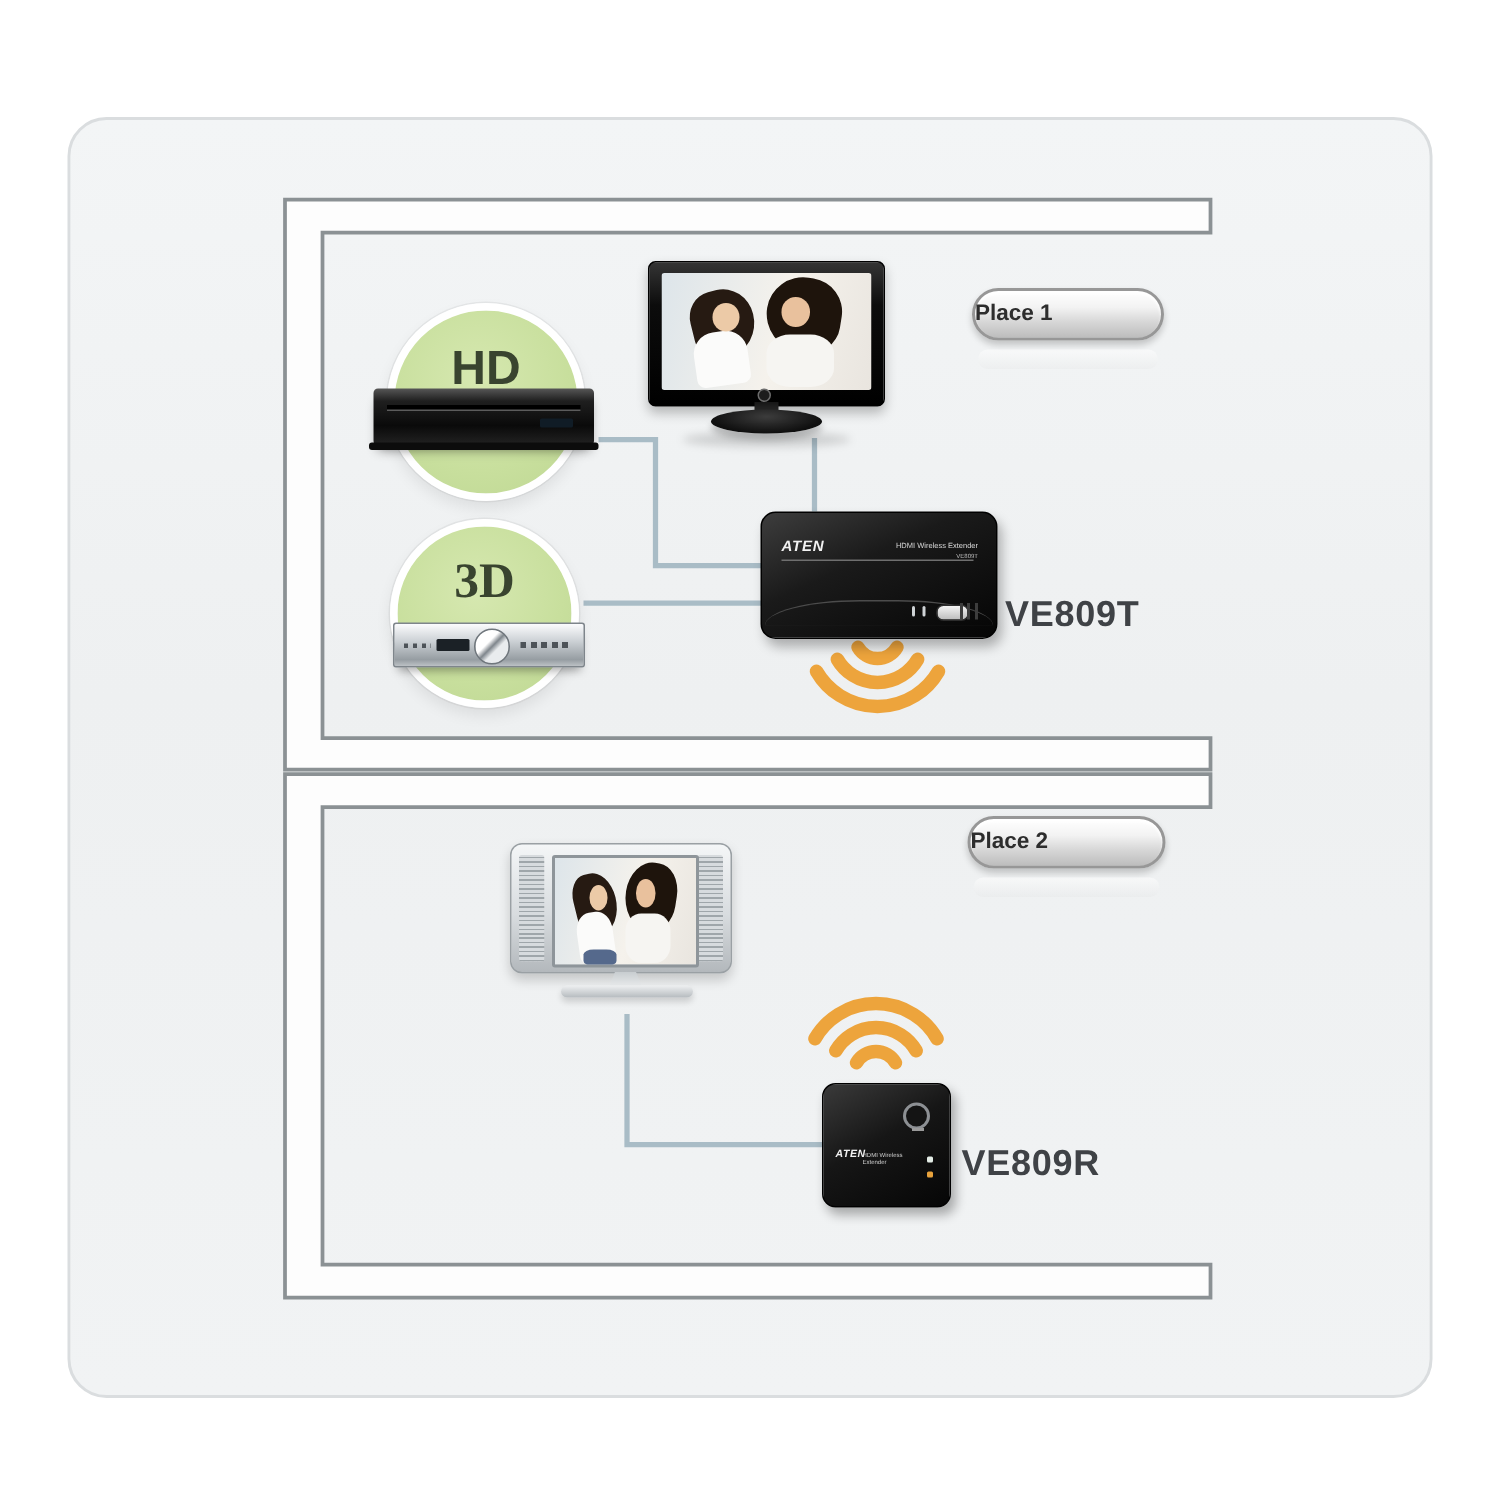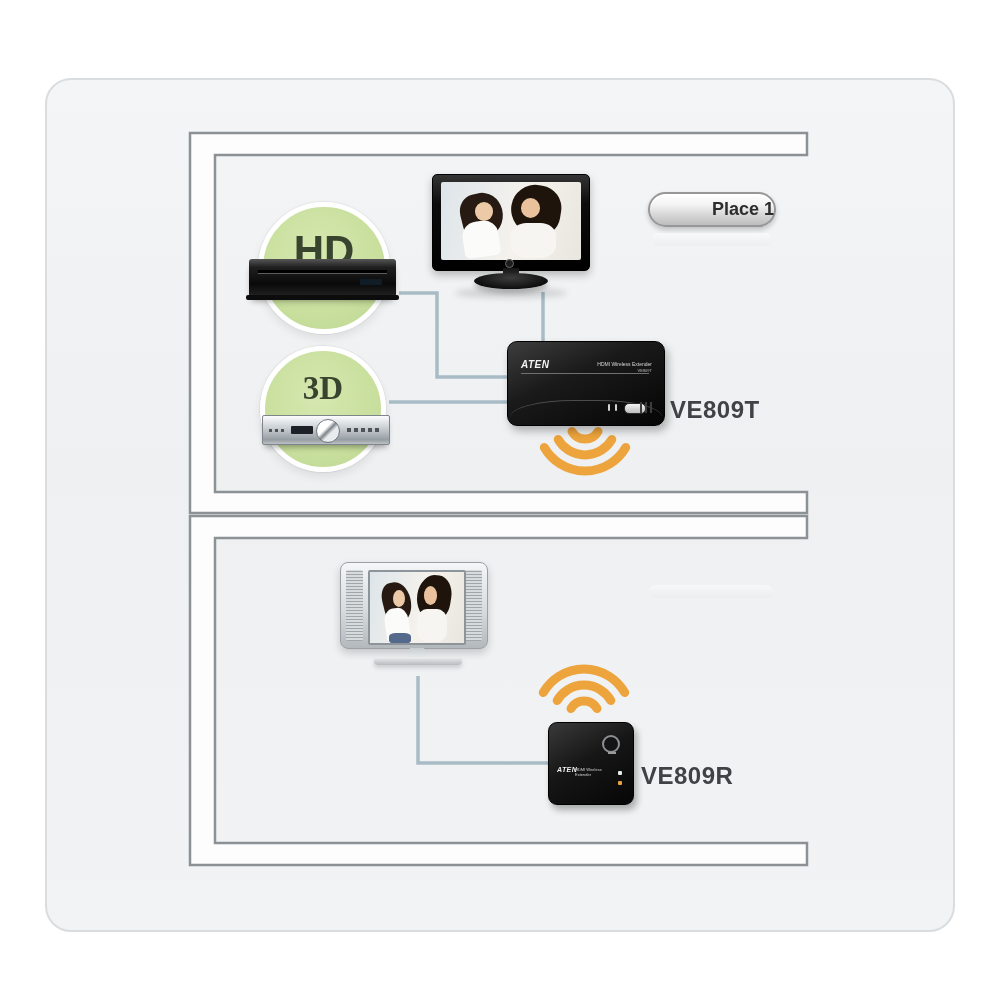--- a/index.html
+++ b/index.html
@@ -7,21 +7,21 @@
          font-family:"Liberation Sans","DejaVu Sans",sans-serif;}
   .card{position:absolute;left:45px;top:78px;width:910px;height:854px;box-sizing:border-box;
         border:2px solid #dadddf;border-radius:26px;
         background:linear-gradient(180deg,#f3f5f6 0%,#eef0f1 45%,#f1f3f4 100%);}
   svg.overlay{position:absolute;left:0;top:0;width:1000px;height:1000px;}
 
   
   .pill{position:absolute;box-sizing:border-box;height:35px;border:2px solid #979797;border-radius:18px;
         background:linear-gradient(180deg,#ffffff 0%,#f3f3f3 35%,#d8d8d8 65%,#bdbdbd 100%);
         box-shadow:inset 0 2px 2px #ffffff,0 3px 5px rgba(0,0,0,.20);
-        text-align:right;font-weight:bold;font-size:18px;color:#2d2d2d;line-height:30px;}
+        text-align:left;font-weight:bold;font-size:15px;color:#2d2d2d;line-height:30px;}
   .pill-reflection{position:absolute;border-radius:8px;height:13px;opacity:.55;
         background:linear-gradient(180deg,rgba(255,255,255,.95),rgba(190,190,190,.15));}
 
   
   .src-circle{position:absolute;box-sizing:border-box;border:5px solid #ffffff;border-radius:50%;
         background:radial-gradient(circle at 45% 38%,#d6e8b0 0%,#c8df9d 60%,#bed793 100%);
         box-shadow:0 0 0 1px rgba(0,0,0,.05),0 5px 10px rgba(0,0,0,.08);}
   .badge-text{position:absolute;left:0;width:100%;text-align:center;font-weight:bold;color:#39442f;}
 
   
@@ -147,21 +147,21 @@
       <path d="M543.3 692.5 A47 47 0 0 1 624.7 692.5"></path>
     </g>
   </svg>
 
   <div class="pill" style="left:648px;top:192px;width:128px;">
     <span>Place 1</span>
   </div>
   <div class="pill-reflection" style="left:652px;top:233px;width:120px;"></div>
 
   <div class="src-circle" style="left:258px;top:202px;width:132px;height:132px;">
-    <div class="badge-text" style="top:20px;font-size:42px;">HD</div>
+    <div class="badge-text" style="top:20px;font-size:32px;">HD</div>
   </div>
   <div class="dvd">
     <div class="tray"></div>
     <div class="disp"></div>
     <div class="foot"></div>
   </div>
 
   <div class="src-circle" style="left:260px;top:346px;width:126px;height:126px;">
     <div class="badge-text" style="top:19px;font-size:33px;font-family:Liberation Serif, serif;">3D</div>
   </div>
@@ -195,20 +195,23 @@
     <div class="ptext">HDMI Wireless Extender</div>
     <div class="psub">VE809T</div>
     <div class="seam"></div>
     <div class="led" style="left:100px;"></div>
     <div class="led" style="left:107px;"></div>
     <div class="btn"></div>
     <div class="grill"></div>
   </div>
   <div class="model-label" style="left:670px;top:396px;">VE809T</div>
 
+  <div class="pill" style="left:645px;top:544px;width:132px;">
+    <span>Place 2</span>
+  </div>
   <div class="pill-reflection" style="left:649px;top:585px;width:124px;"></div>
 
   <div class="tv2">
     <div class="grille" style="left:5px;"></div>
     <div class="grille" style="right:5px;"></div>
     <div class="screen">
       <div class="photo">
         <div class="hair1"></div>
         <div class="top1"></div>
         <div class="face1"></div>

